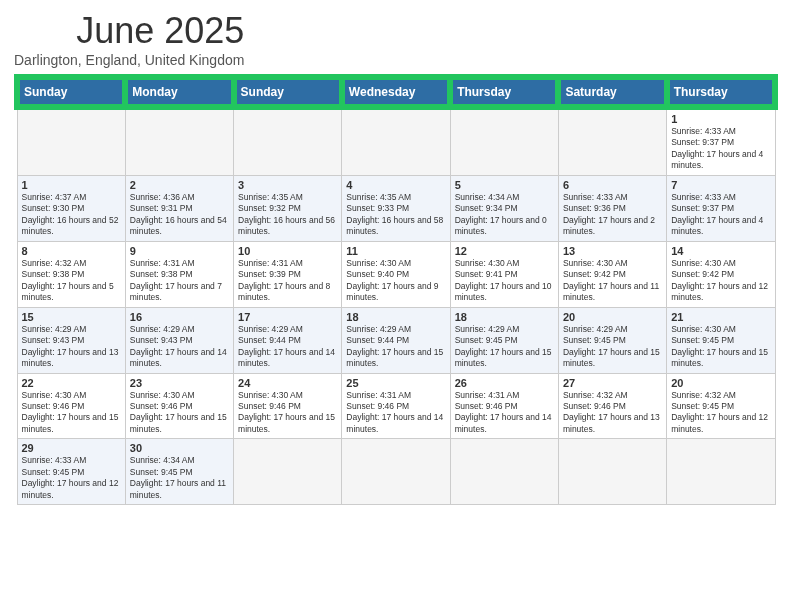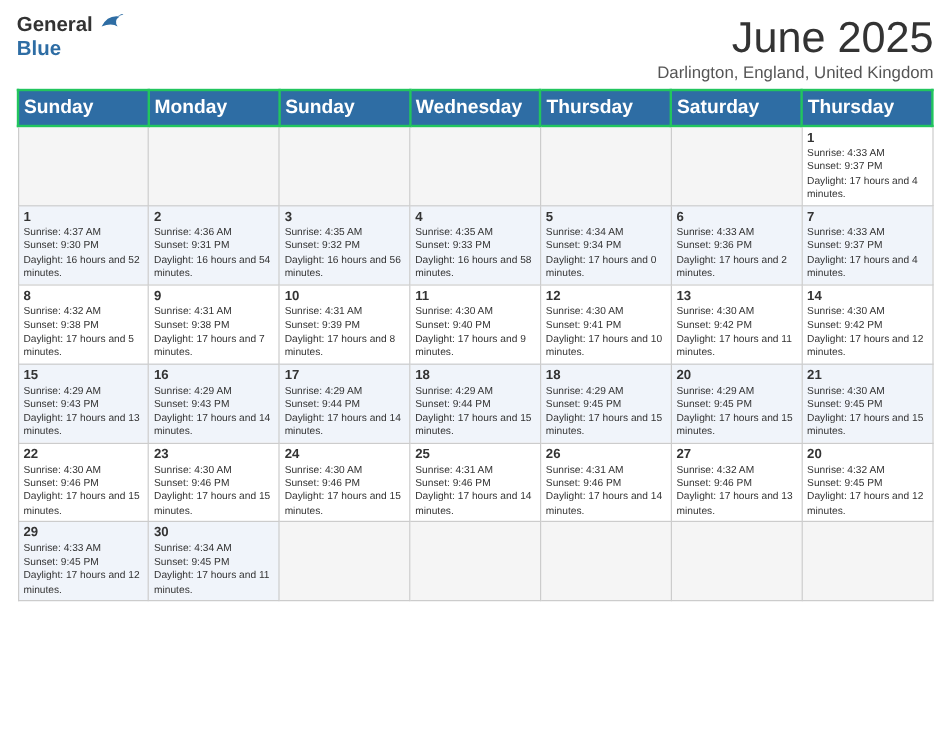--- a/index.html
+++ b/index.html
@@ -34,25 +34,25 @@
       font-size: 14px;
       color: #555;
     }
     .calendar {
       width: 100%;
       border-collapse: collapse;
     }
     .calendar th {
       background: #2e6da4;
       color: #fff;
-      font-size: 16px;
+      font-size: 12px;
       font-weight: bold;
       padding: 5px 4px;
       text-align: left;
-      border: 2px solid #22c55e;
+      border: 6px solid #22c55e;
     }
     .calendar td {
       border: 1px solid #ccc;
       vertical-align: top;
       padding: 3px 4px;
       width: 108px;
       min-height: 75px;
       font-size: 9px;
       color: #333;
       background: #fff;
@@ -84,34 +84,20 @@
       width: 20px;
       height: 16px;
       margin-left: 1px;
     }
   </style>
 </head>
 <body>
 
 <div class="page">
   <div class="header">
-    <div class="logo-wrapper">
-      <div>
-        <div>
-          <span class="logo-text-general">General</span>
-          <svg class="logo-bird" viewBox="0 0 24 18" fill="none">
-            <path d="M2 14 Q8 2 20 4 Q14 8 18 14 Q12 10 2 14Z" fill="#2e6da4"></path>
-            <path d="M18 4 Q22 0 24 2 Q20 3 18 4Z" fill="#2e6da4"></path>
-          </svg>
-        </div>
-        <div>
-          <span class="logo-text-blue">Blue</span>
-        </div>
-      </div>
-    </div>
     <div class="title-block">
       <div class="title-month">June 2025</div>
       <div class="title-location">Darlington, England, United Kingdom</div>
     </div>
   </div>
 
   <table class="calendar">
     <thead>
       <tr>
         <th>Sunday</th>

